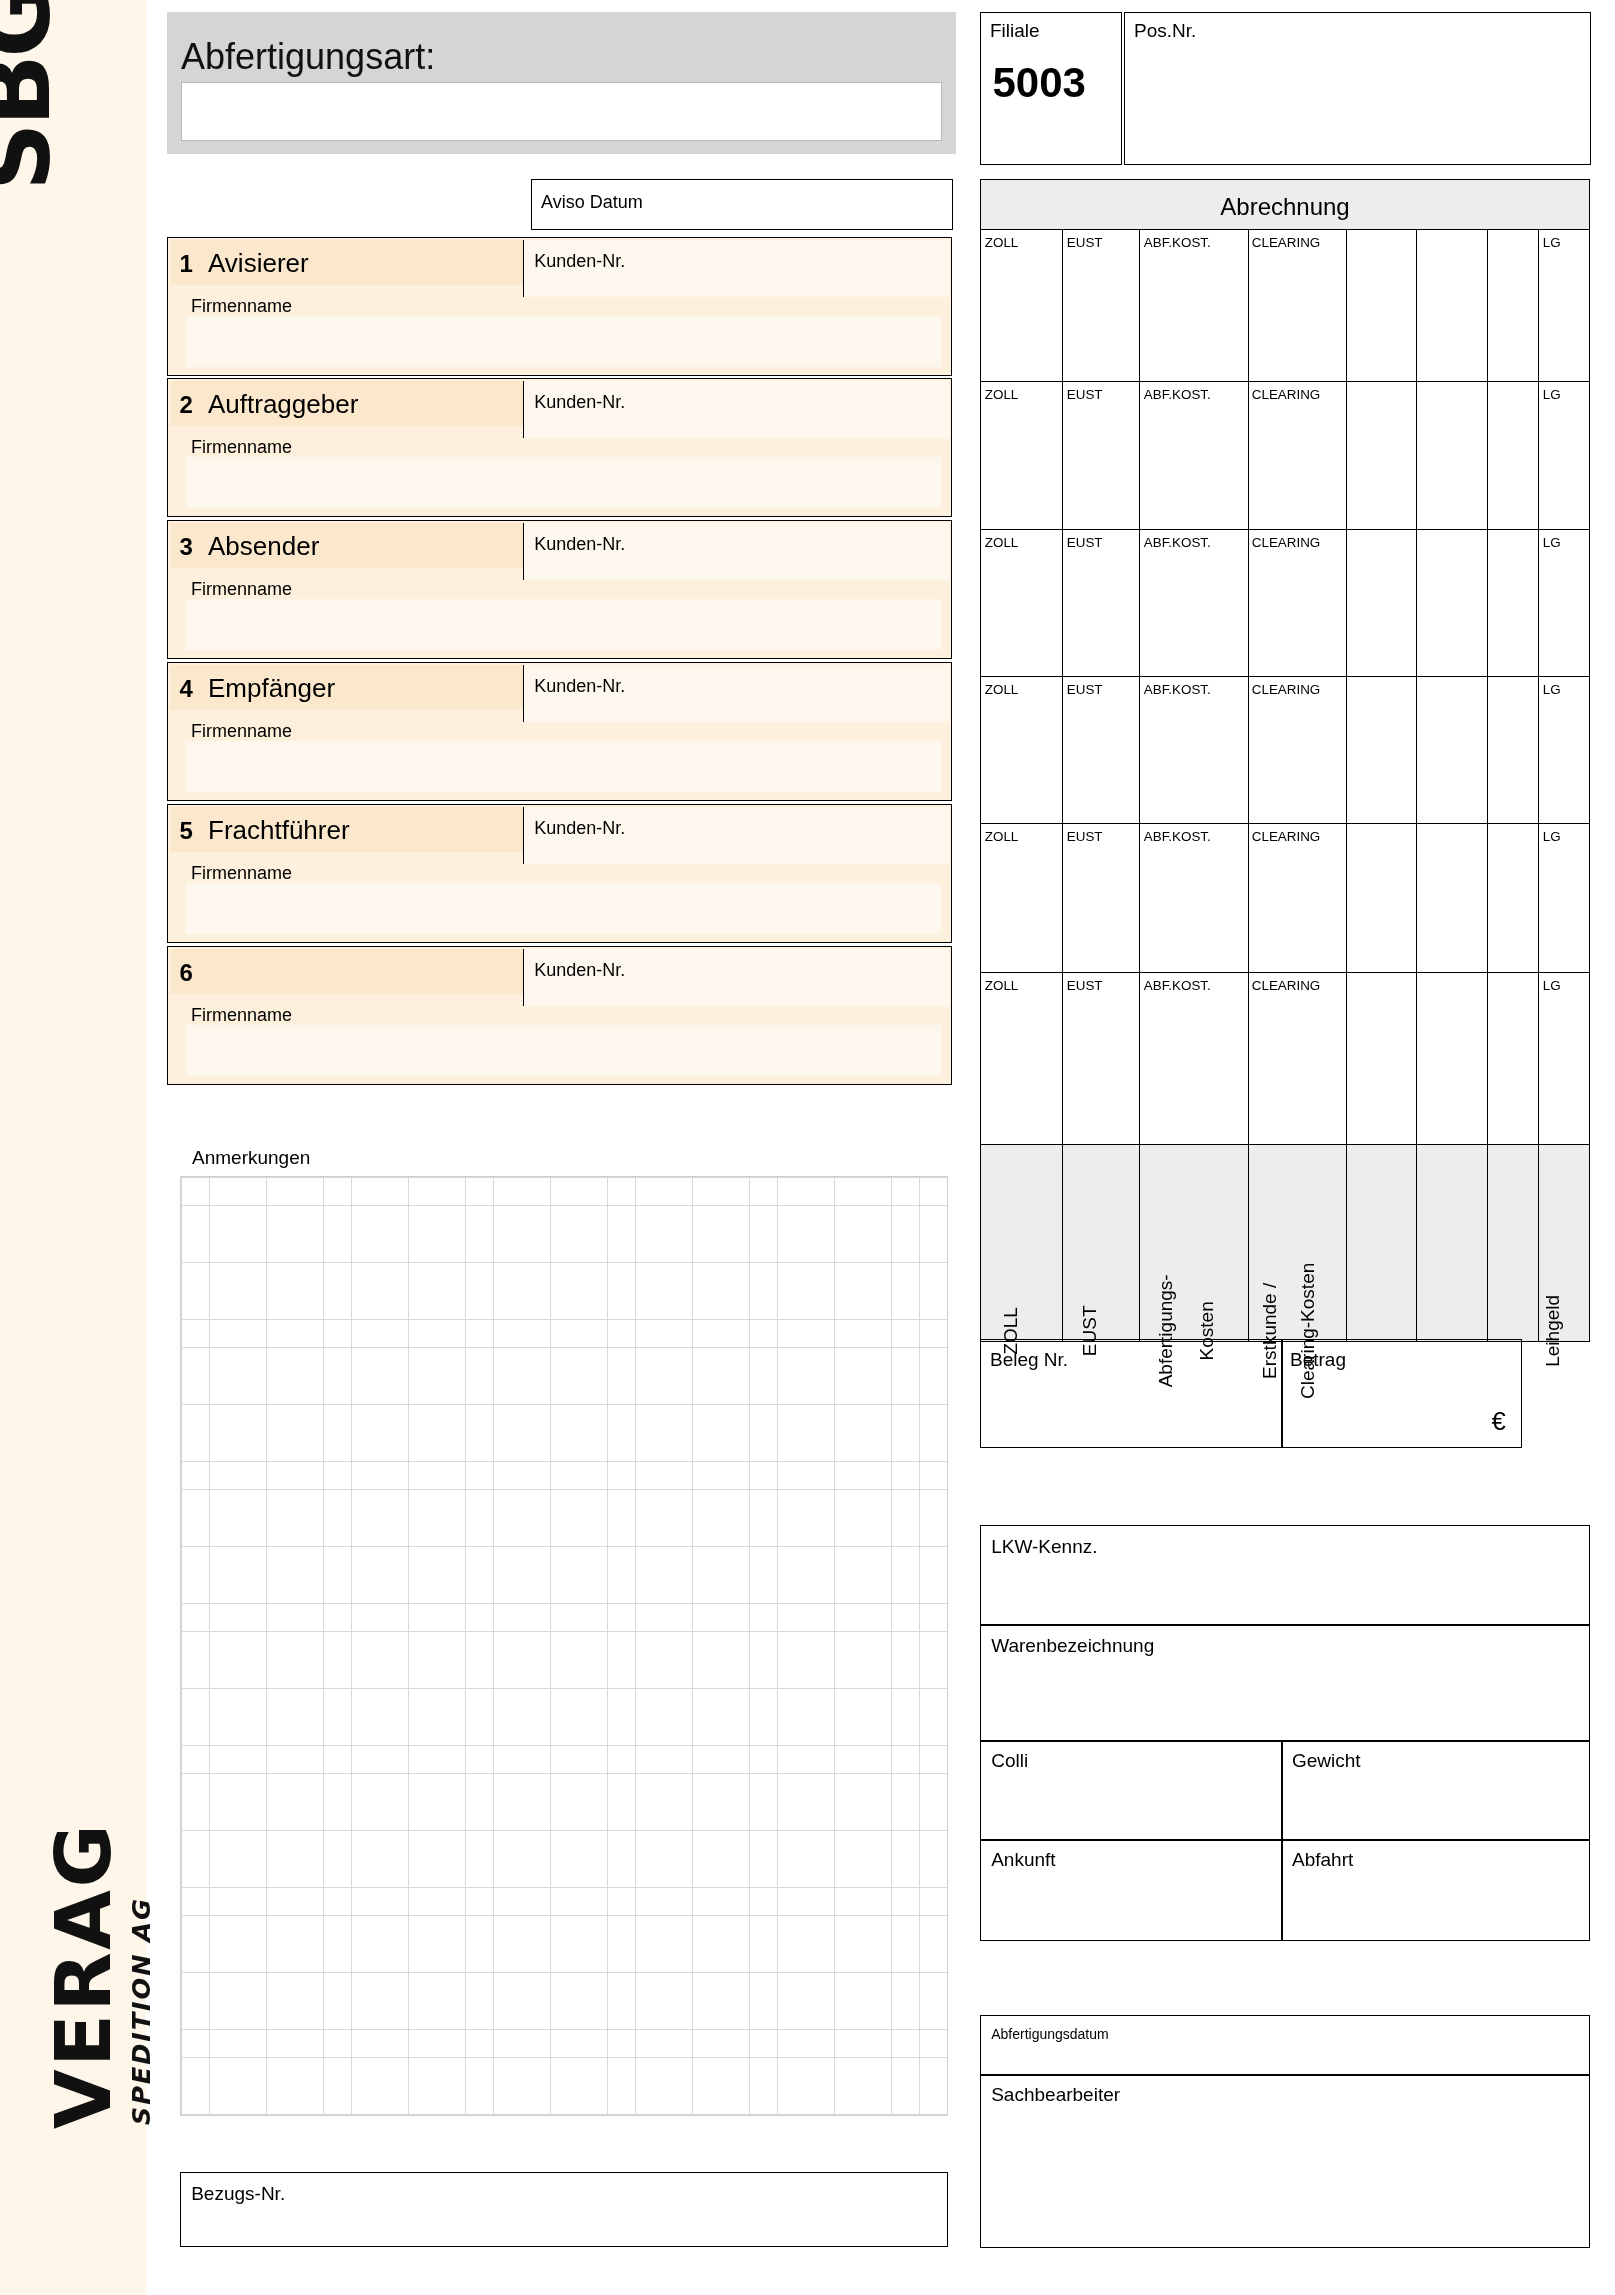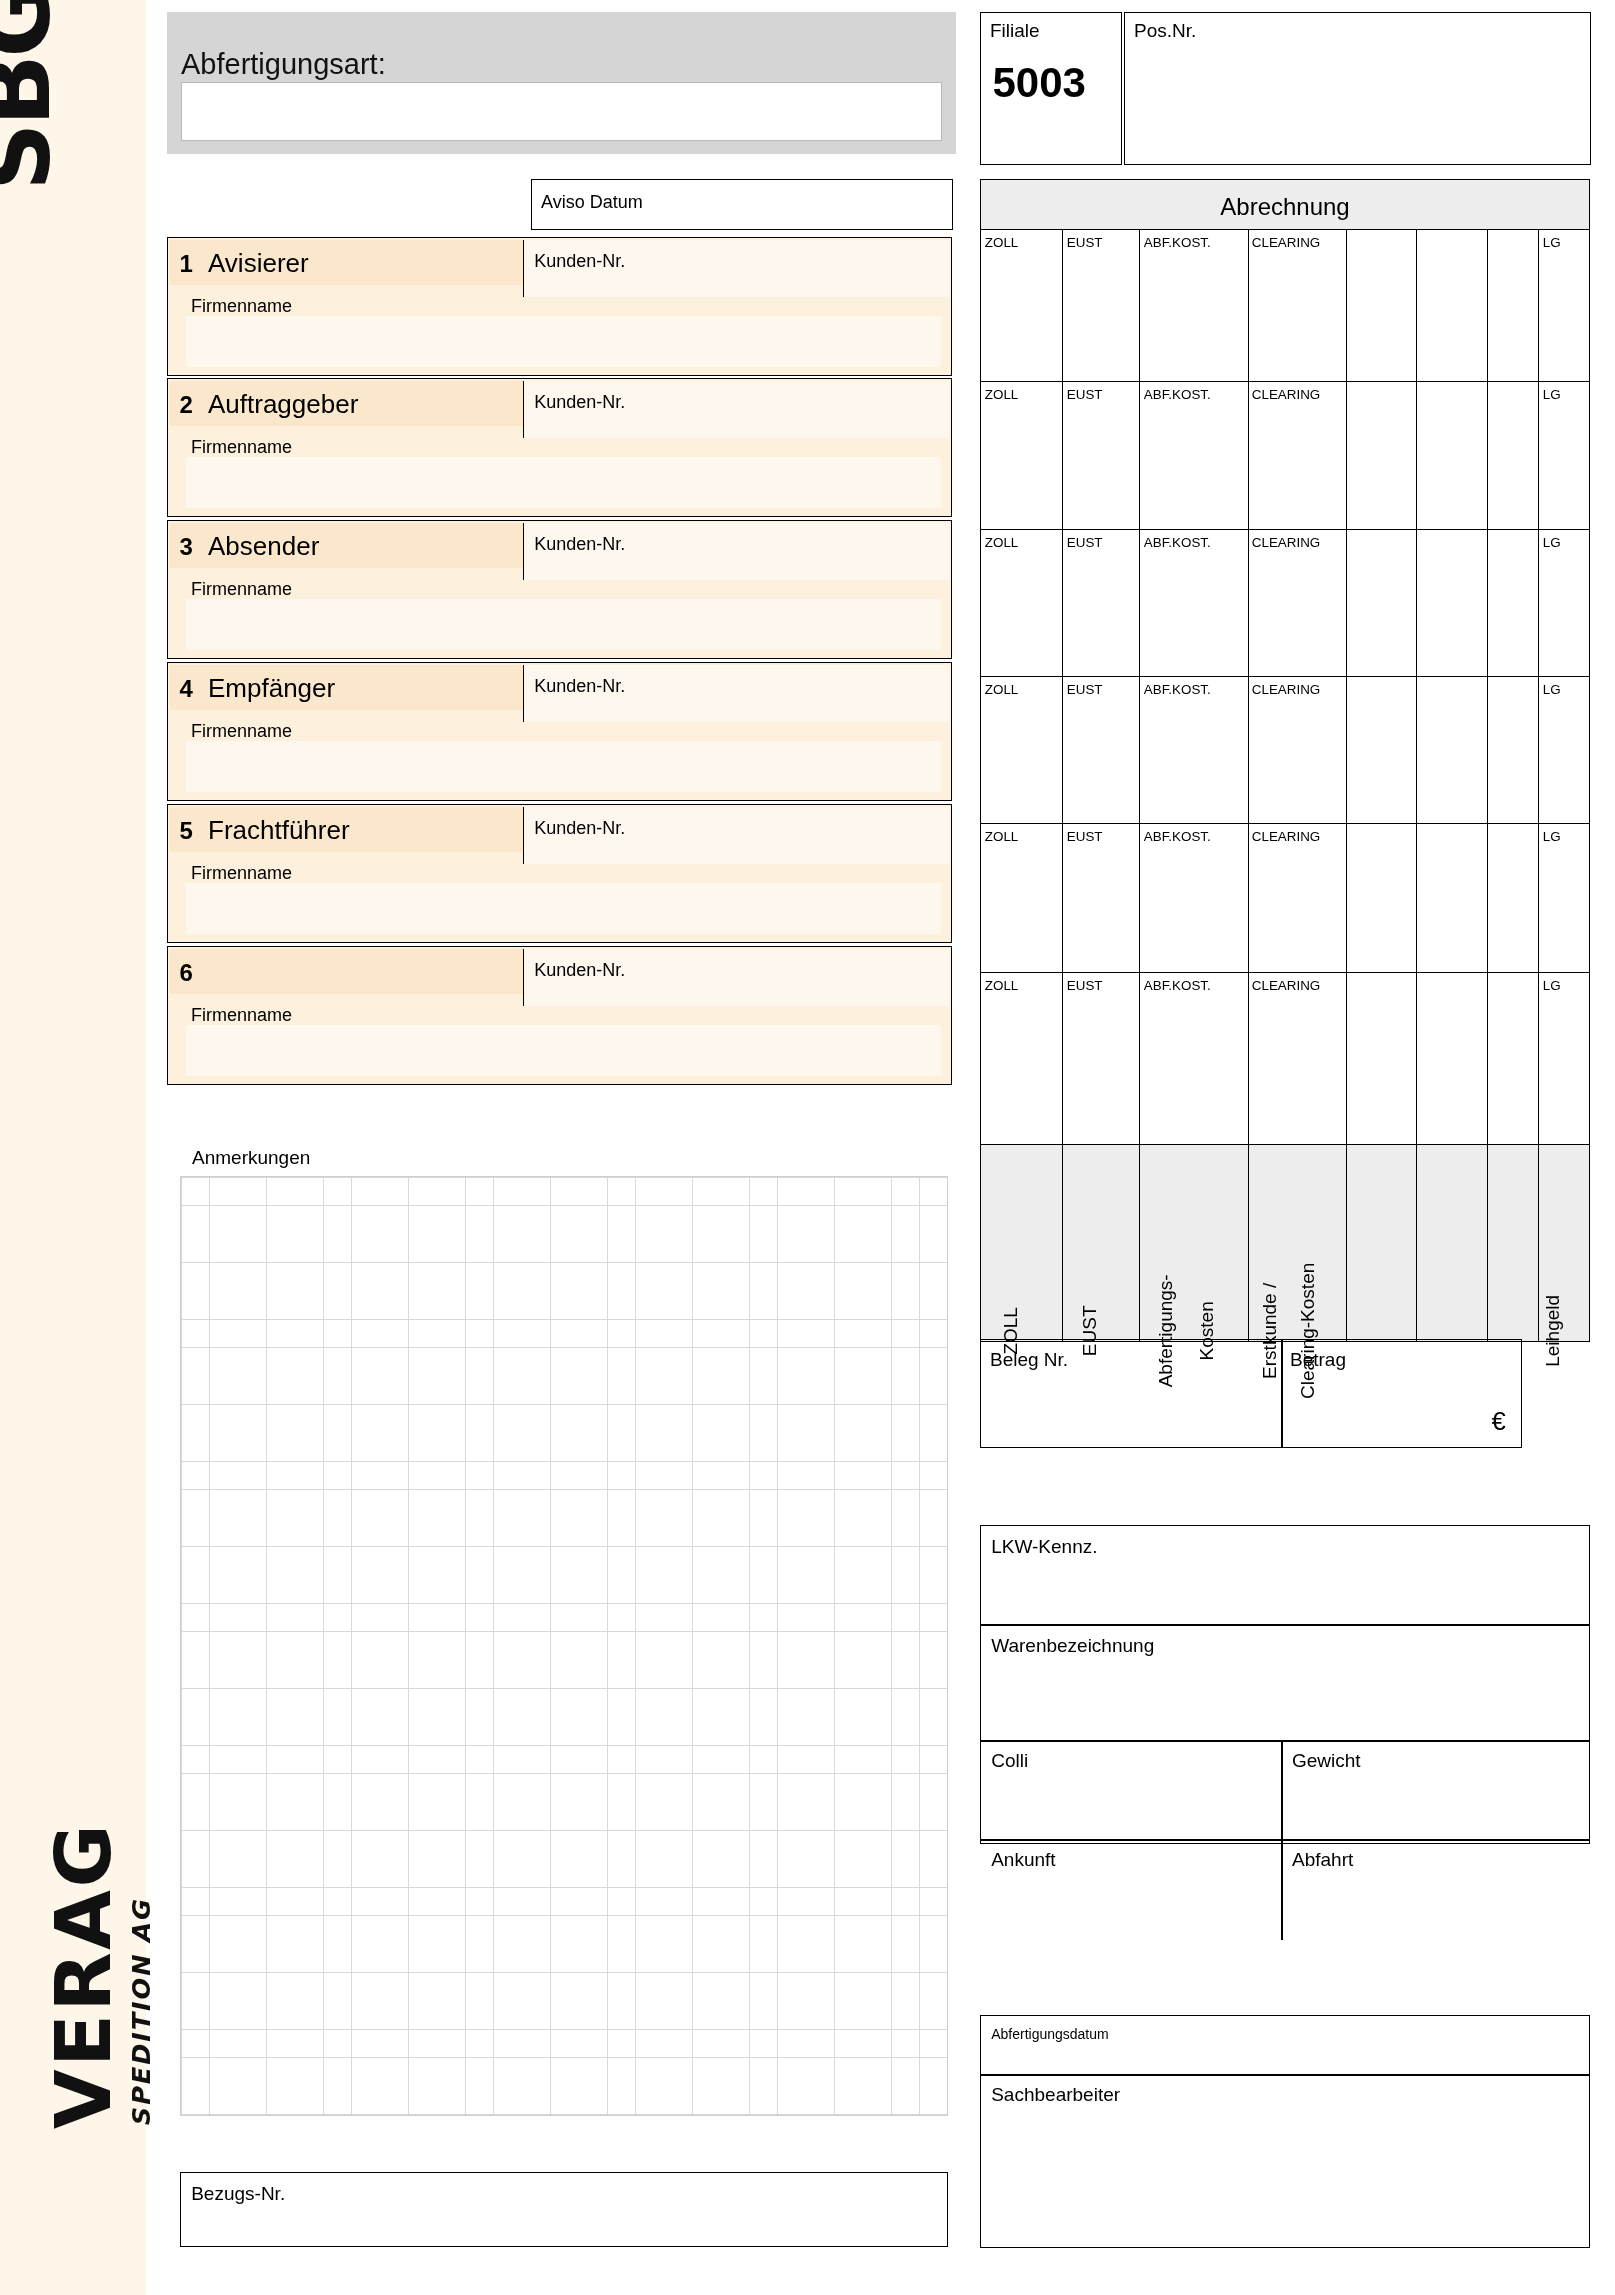--- a/index.html
+++ b/index.html
@@ -80,22 +80,22 @@
   
   #abfert-outer {
     position: absolute;
     left: 167px; top: 11.5px;
     width: 789px; height: 142px;
     background: #d5d5d5;
     box-sizing: border-box;
   }
   #abfert-label {
     position: absolute;
-    left: 14px; top: 36px;
-    font-size: 29px;
+    left: 14px; top: 24px;
+    font-size: 36px;
     color: #111;
   }
   #abfert-input {
     position: absolute;
     left: 14px; top: 70px;
     width: 761px; height: 59px;
     background: #ffffff;
     border: 1.3px solid #b9b9b9;
     box-sizing: border-box;
   }
@@ -284,21 +284,21 @@
     left: 180px; top: 2172px;
     width: 768px; height: 75px;
     border: 1.9px solid #000; box-sizing: border-box;
   }
   #bezug-label { position: absolute; left: 10.2px; top: 10.2px; font-size: 19px; }
 
   
   #transport-box {
     position: absolute;
     left: 980px; top: 1525px;
-    width: 610px; height: 319px;
+    width: 610px; height: 416px;
     border: 1.9px solid #000; box-sizing: border-box;
   }
   .tline { position: absolute; left: 0; right: 0; height: 1.9px; background: #000; }
   .tvline { position: absolute; top: 0; width: 1.9px; background: #000; }
   .tlabel { position: absolute; font-size: 19px; }
 
   
   #footer-box {
     position: absolute;
     left: 980px; top: 2015px;

